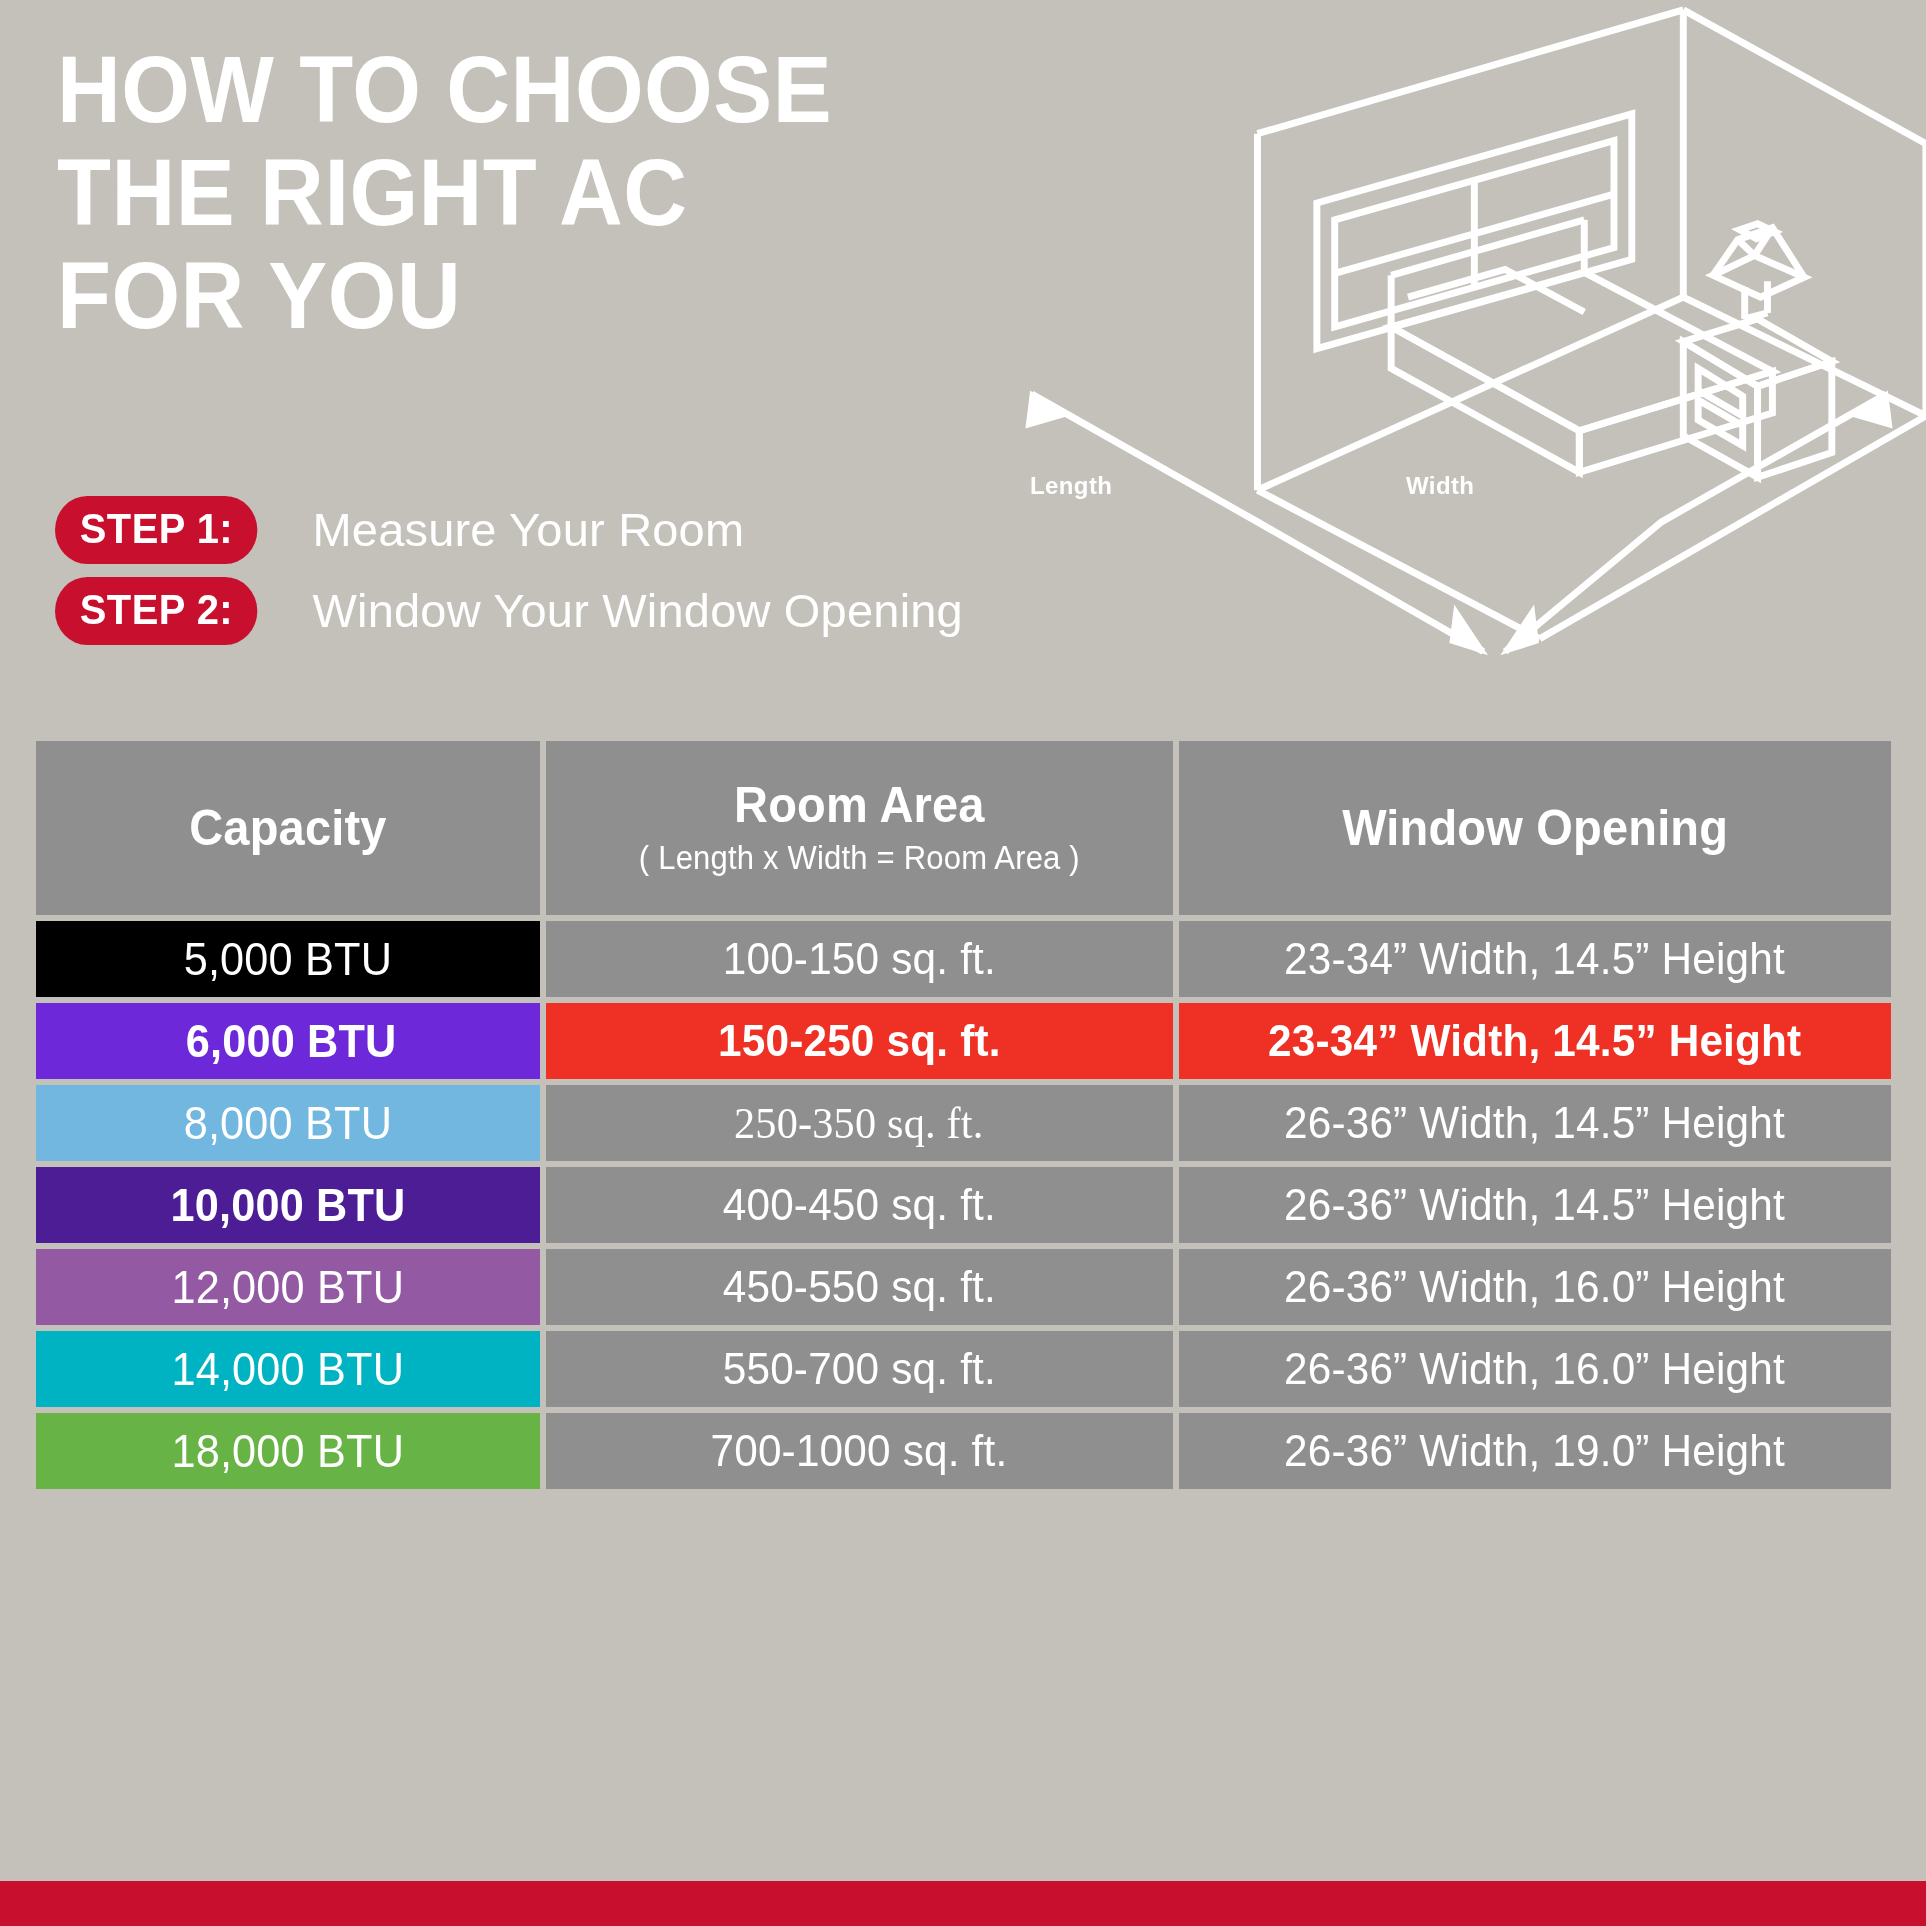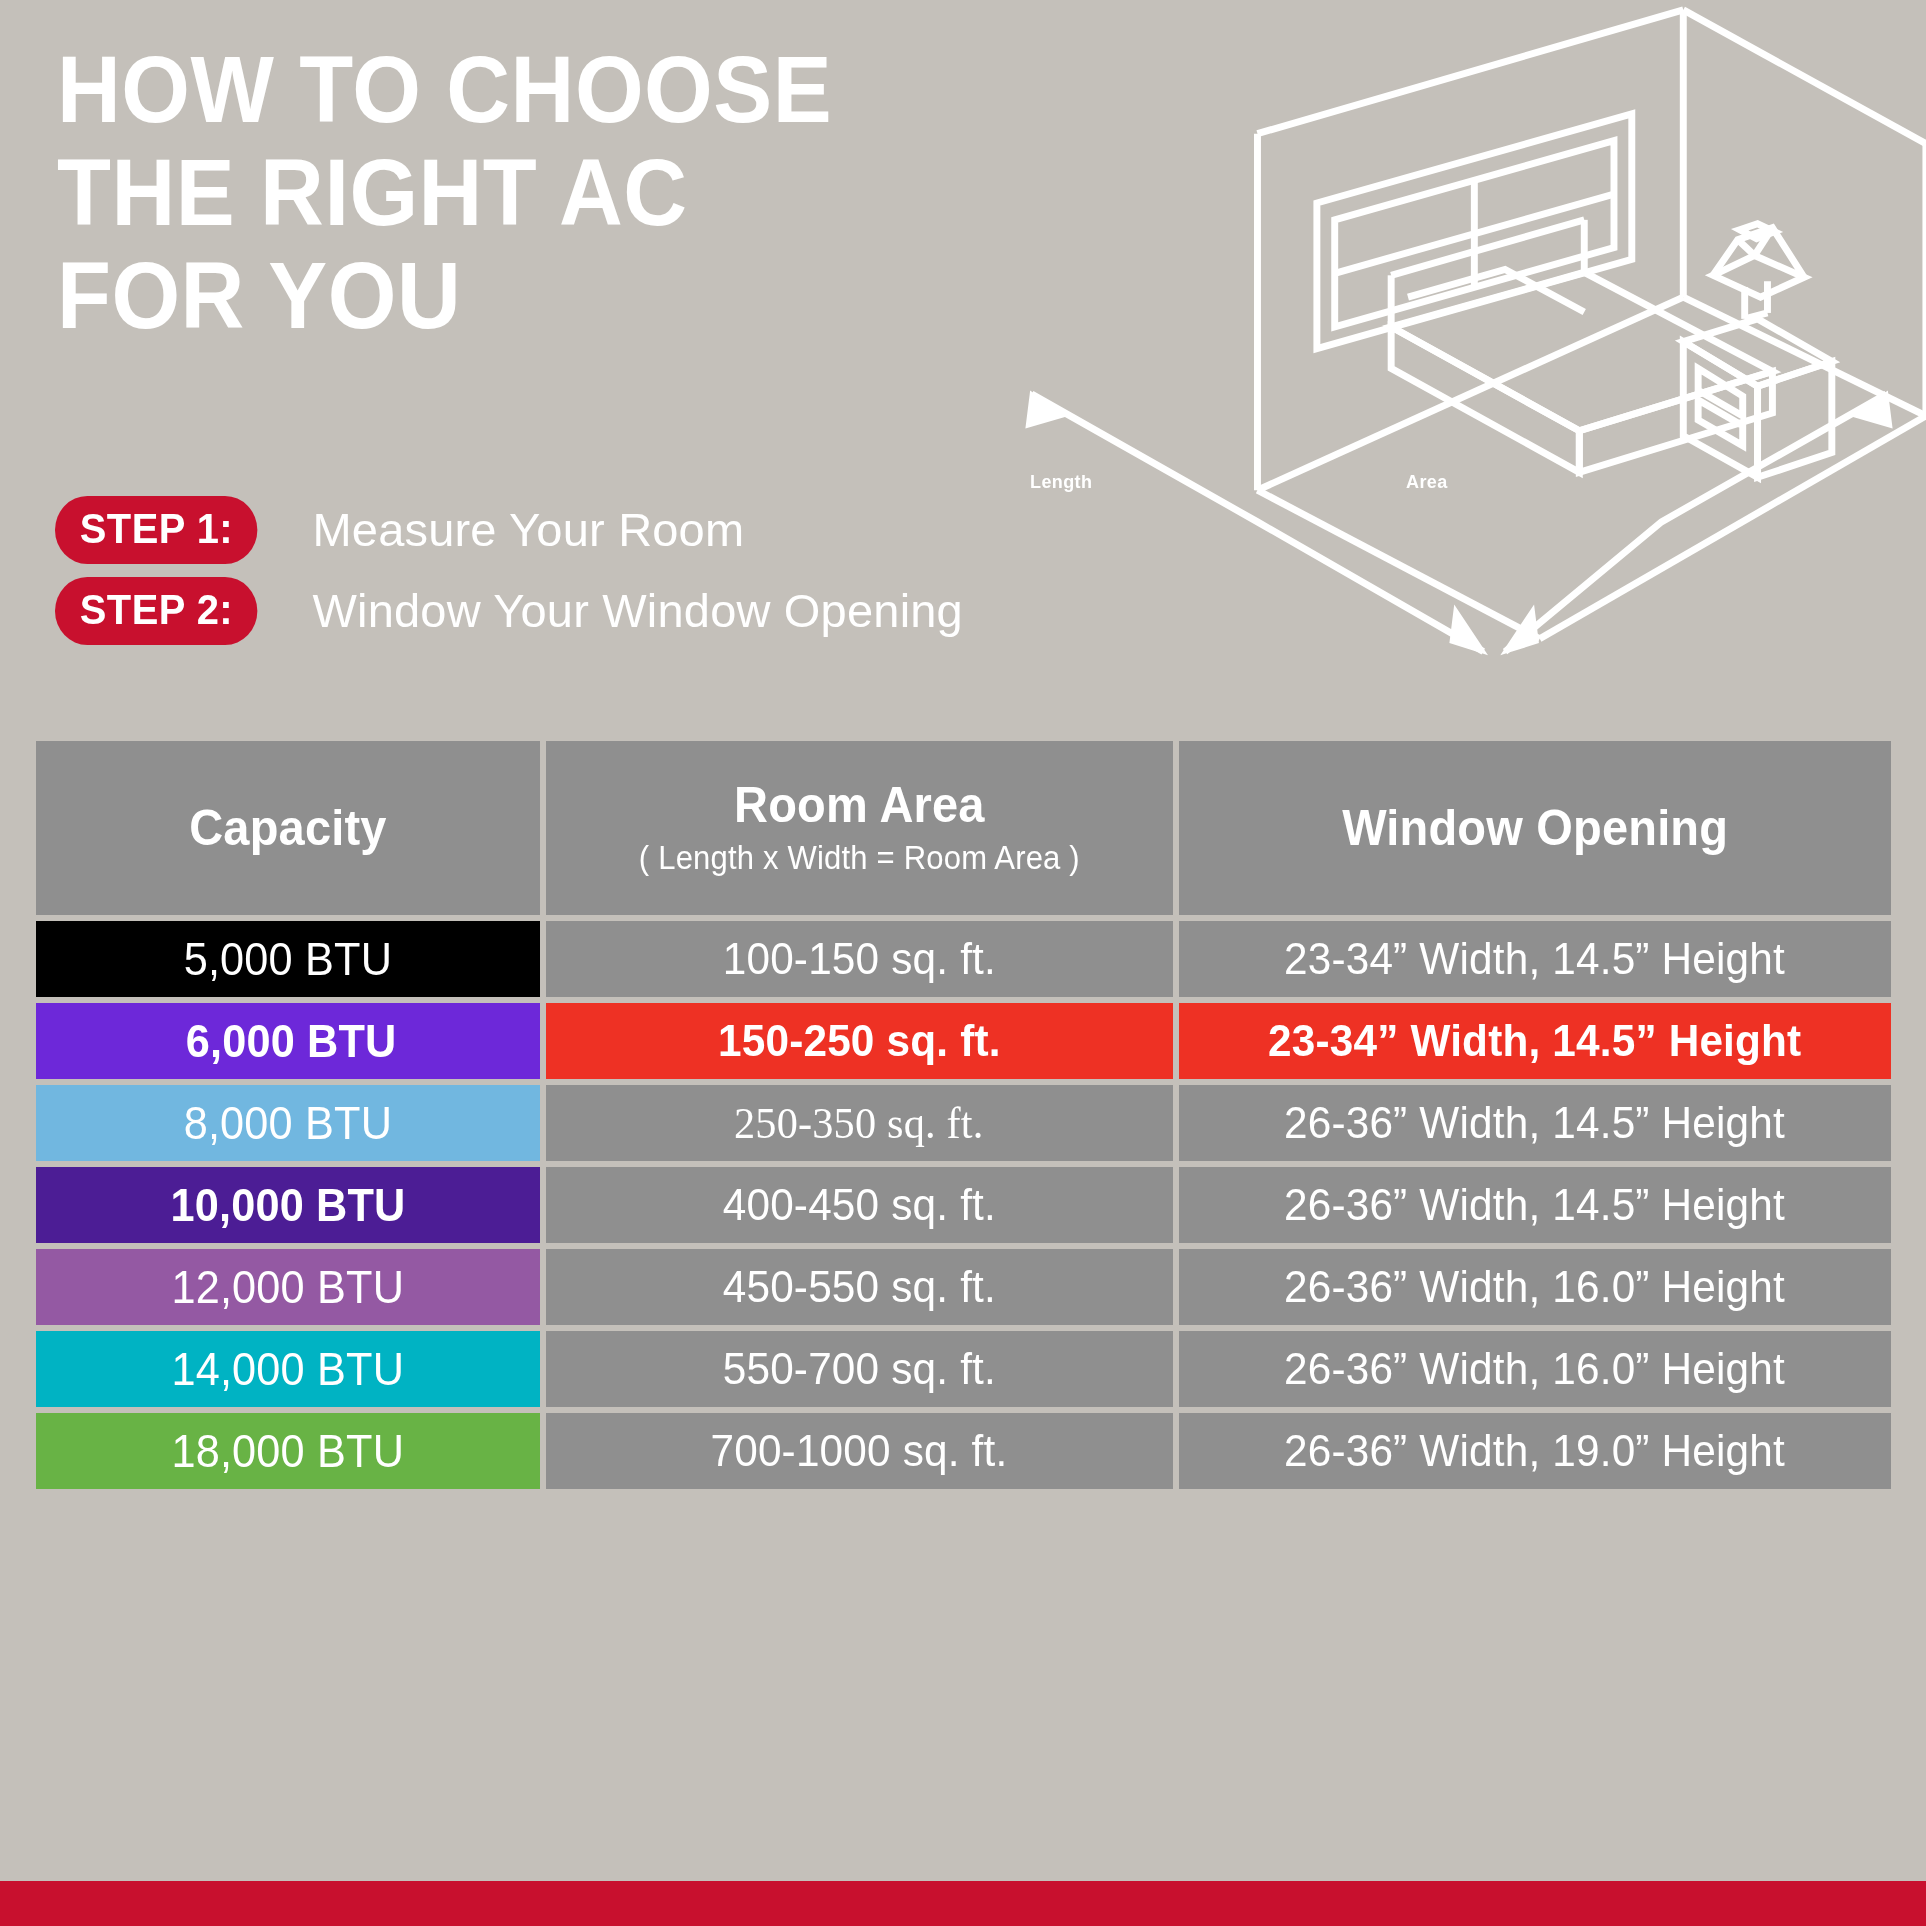--- a/index.html
+++ b/index.html
@@ -85,21 +85,21 @@
     top: 0px;
     width: 937px;
     height: 713px;
   }
   #room-illustration svg { display: block; }
 
   .dim-label {
     position: absolute;
     color: #ffffff;
     font-weight: bold;
-    font-size: 18px;
+    font-size: 24px;
     letter-spacing: 0.4px;
   }
   #label-length { left: 1030px; top: 472px; }
   #label-width  { left: 1406px; top: 472px; }
 
   
   #capacity-table {
     position: absolute;
     left: 30px;
     top: 735px;
@@ -234,21 +234,21 @@
         <path d="M 498 658 L 466 648 L 470 616 Z" fill="#ffffff" stroke="#ffffff" stroke-width="4"></path>
 
         <path d="M 905 398 L 678 527 L 520 658"></path>
         <path d="M 905 398 L 909 430 L 875 420 Z" fill="#ffffff" stroke="#ffffff" stroke-width="4"></path>
         <path d="M 520 658 L 552 648 L 548 616 Z" fill="#ffffff" stroke="#ffffff" stroke-width="4"></path>
       </g>
     </svg>
   </div>
 
   <span class="dim-label" id="label-length">Length</span>
-  <span class="dim-label" id="label-width">Area</span>
+  <span class="dim-label" id="label-width">Width</span>
 </div>
 
 <table id="capacity-table">
   <colgroup>
     <col class="col-cap">
       <col class="col-area">
       <col class="col-win">
   </colgroup>
   <thead>
     <tr>

